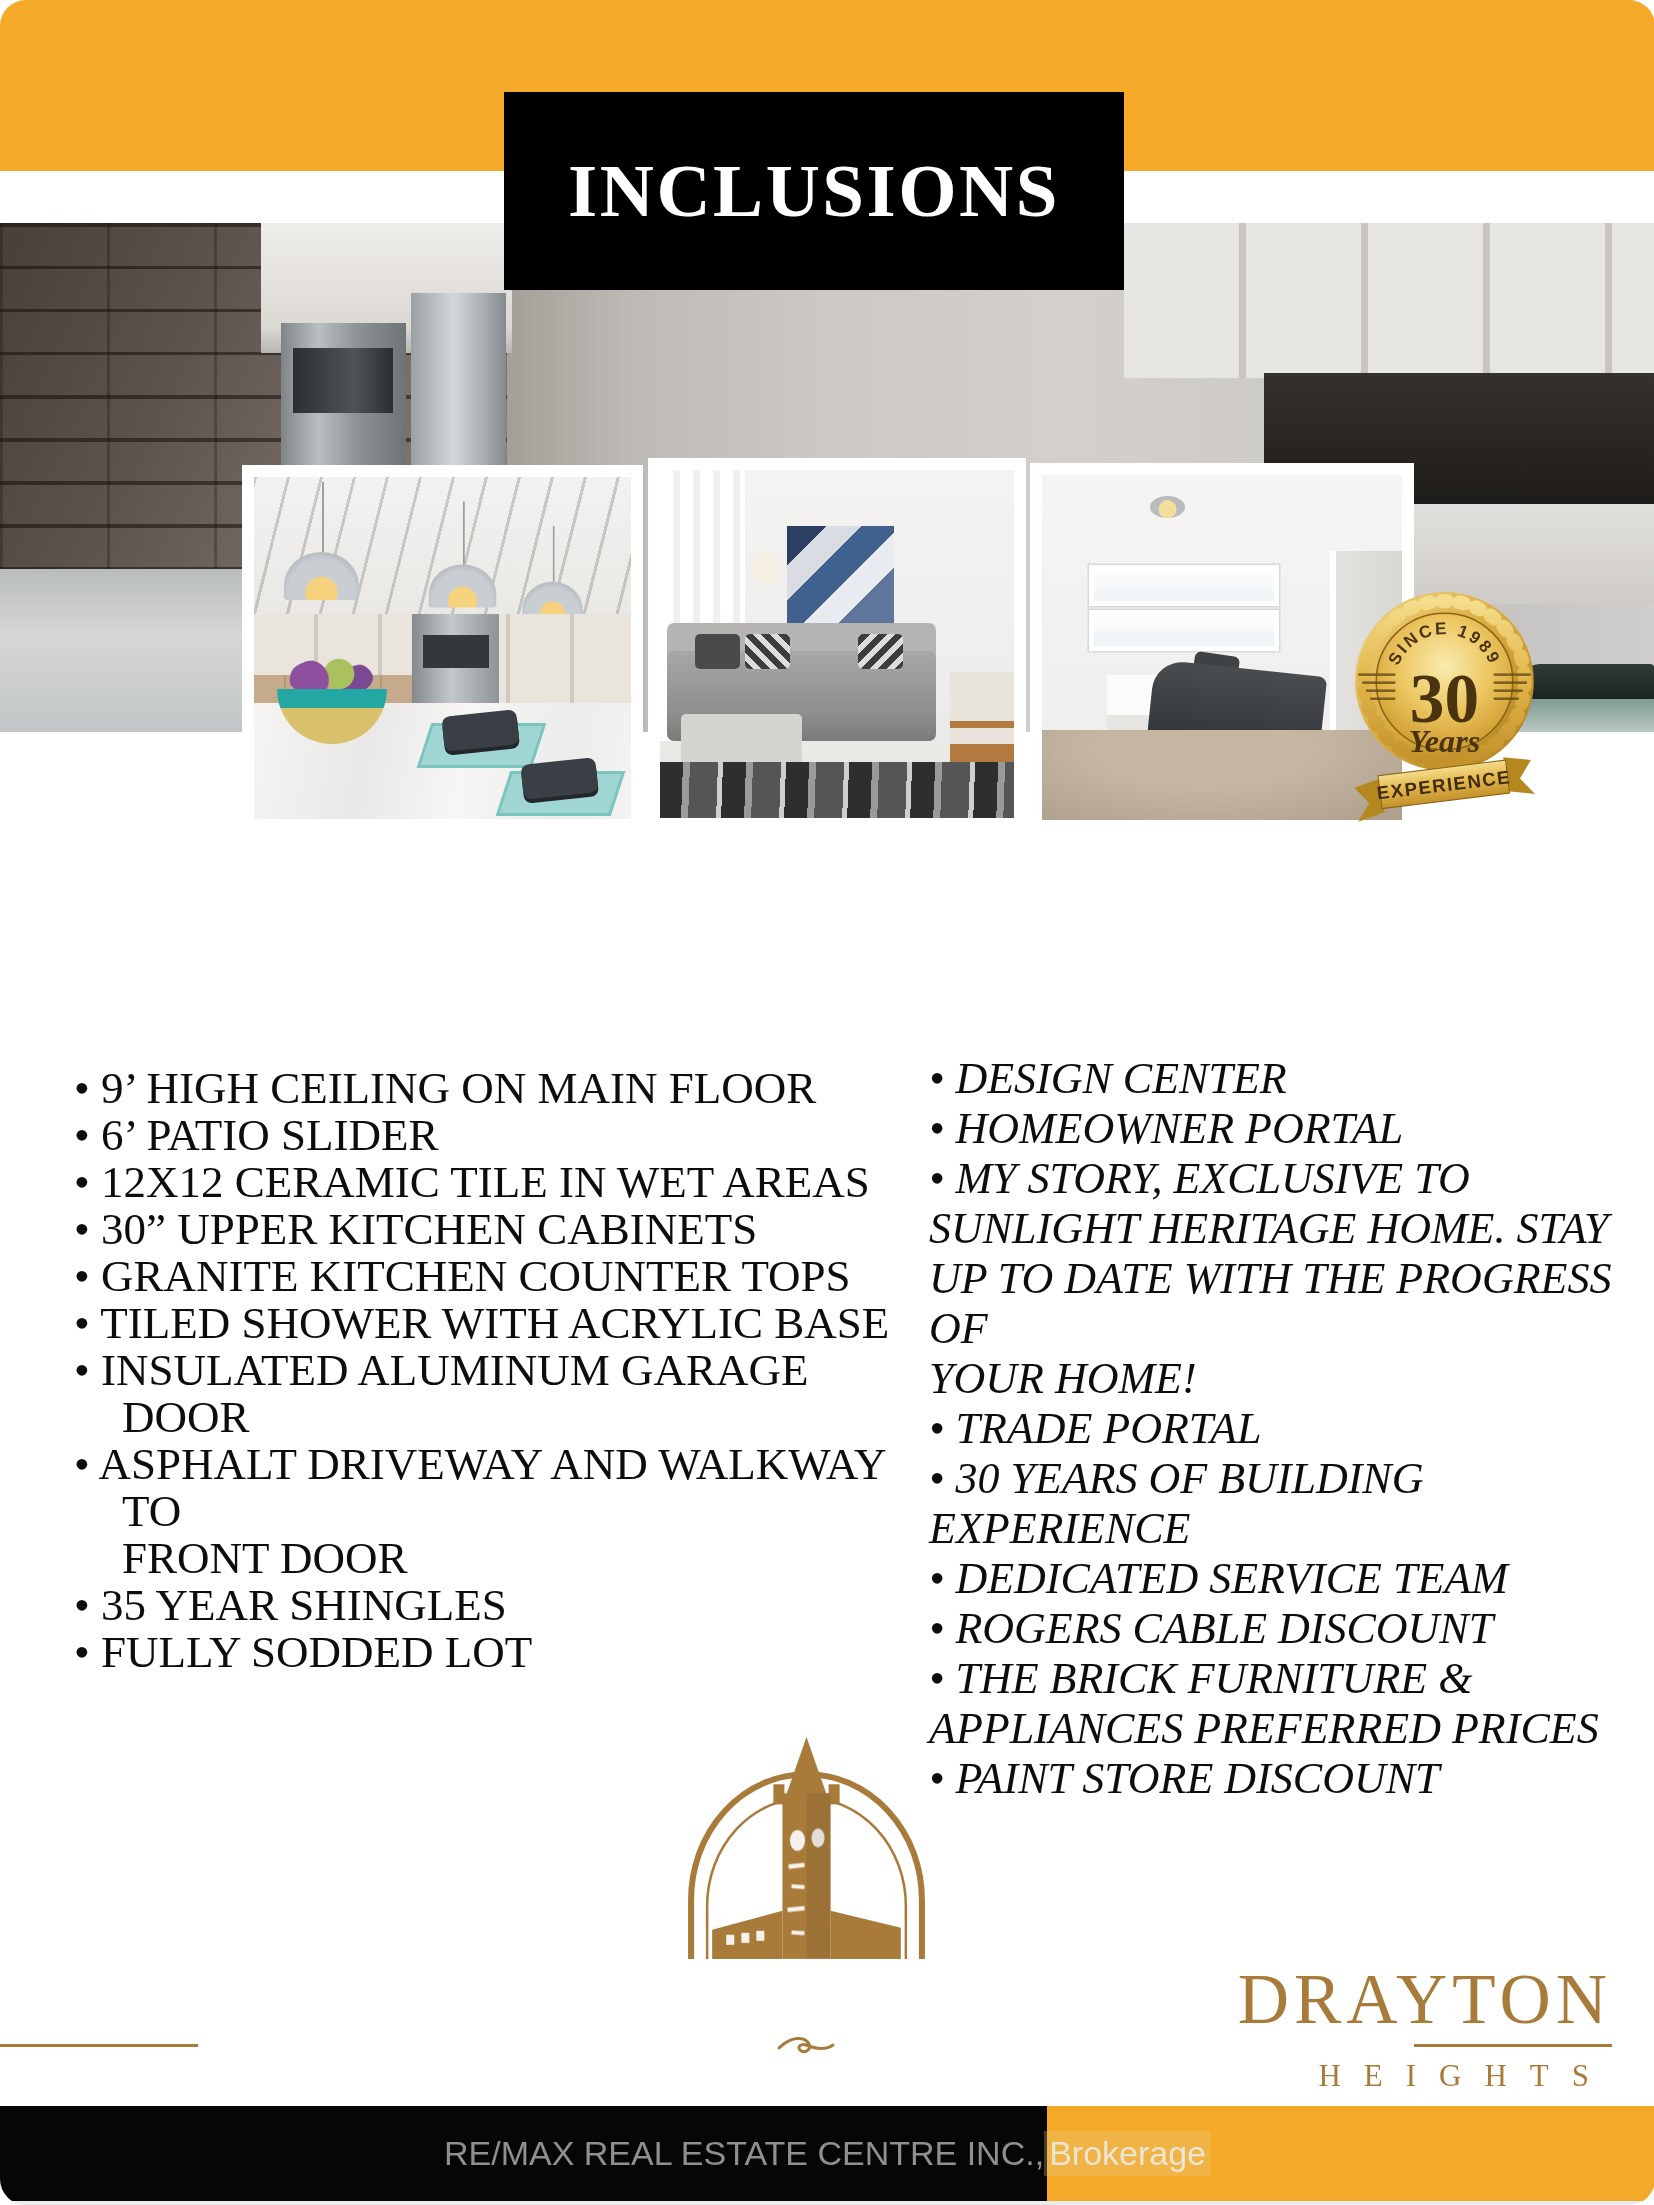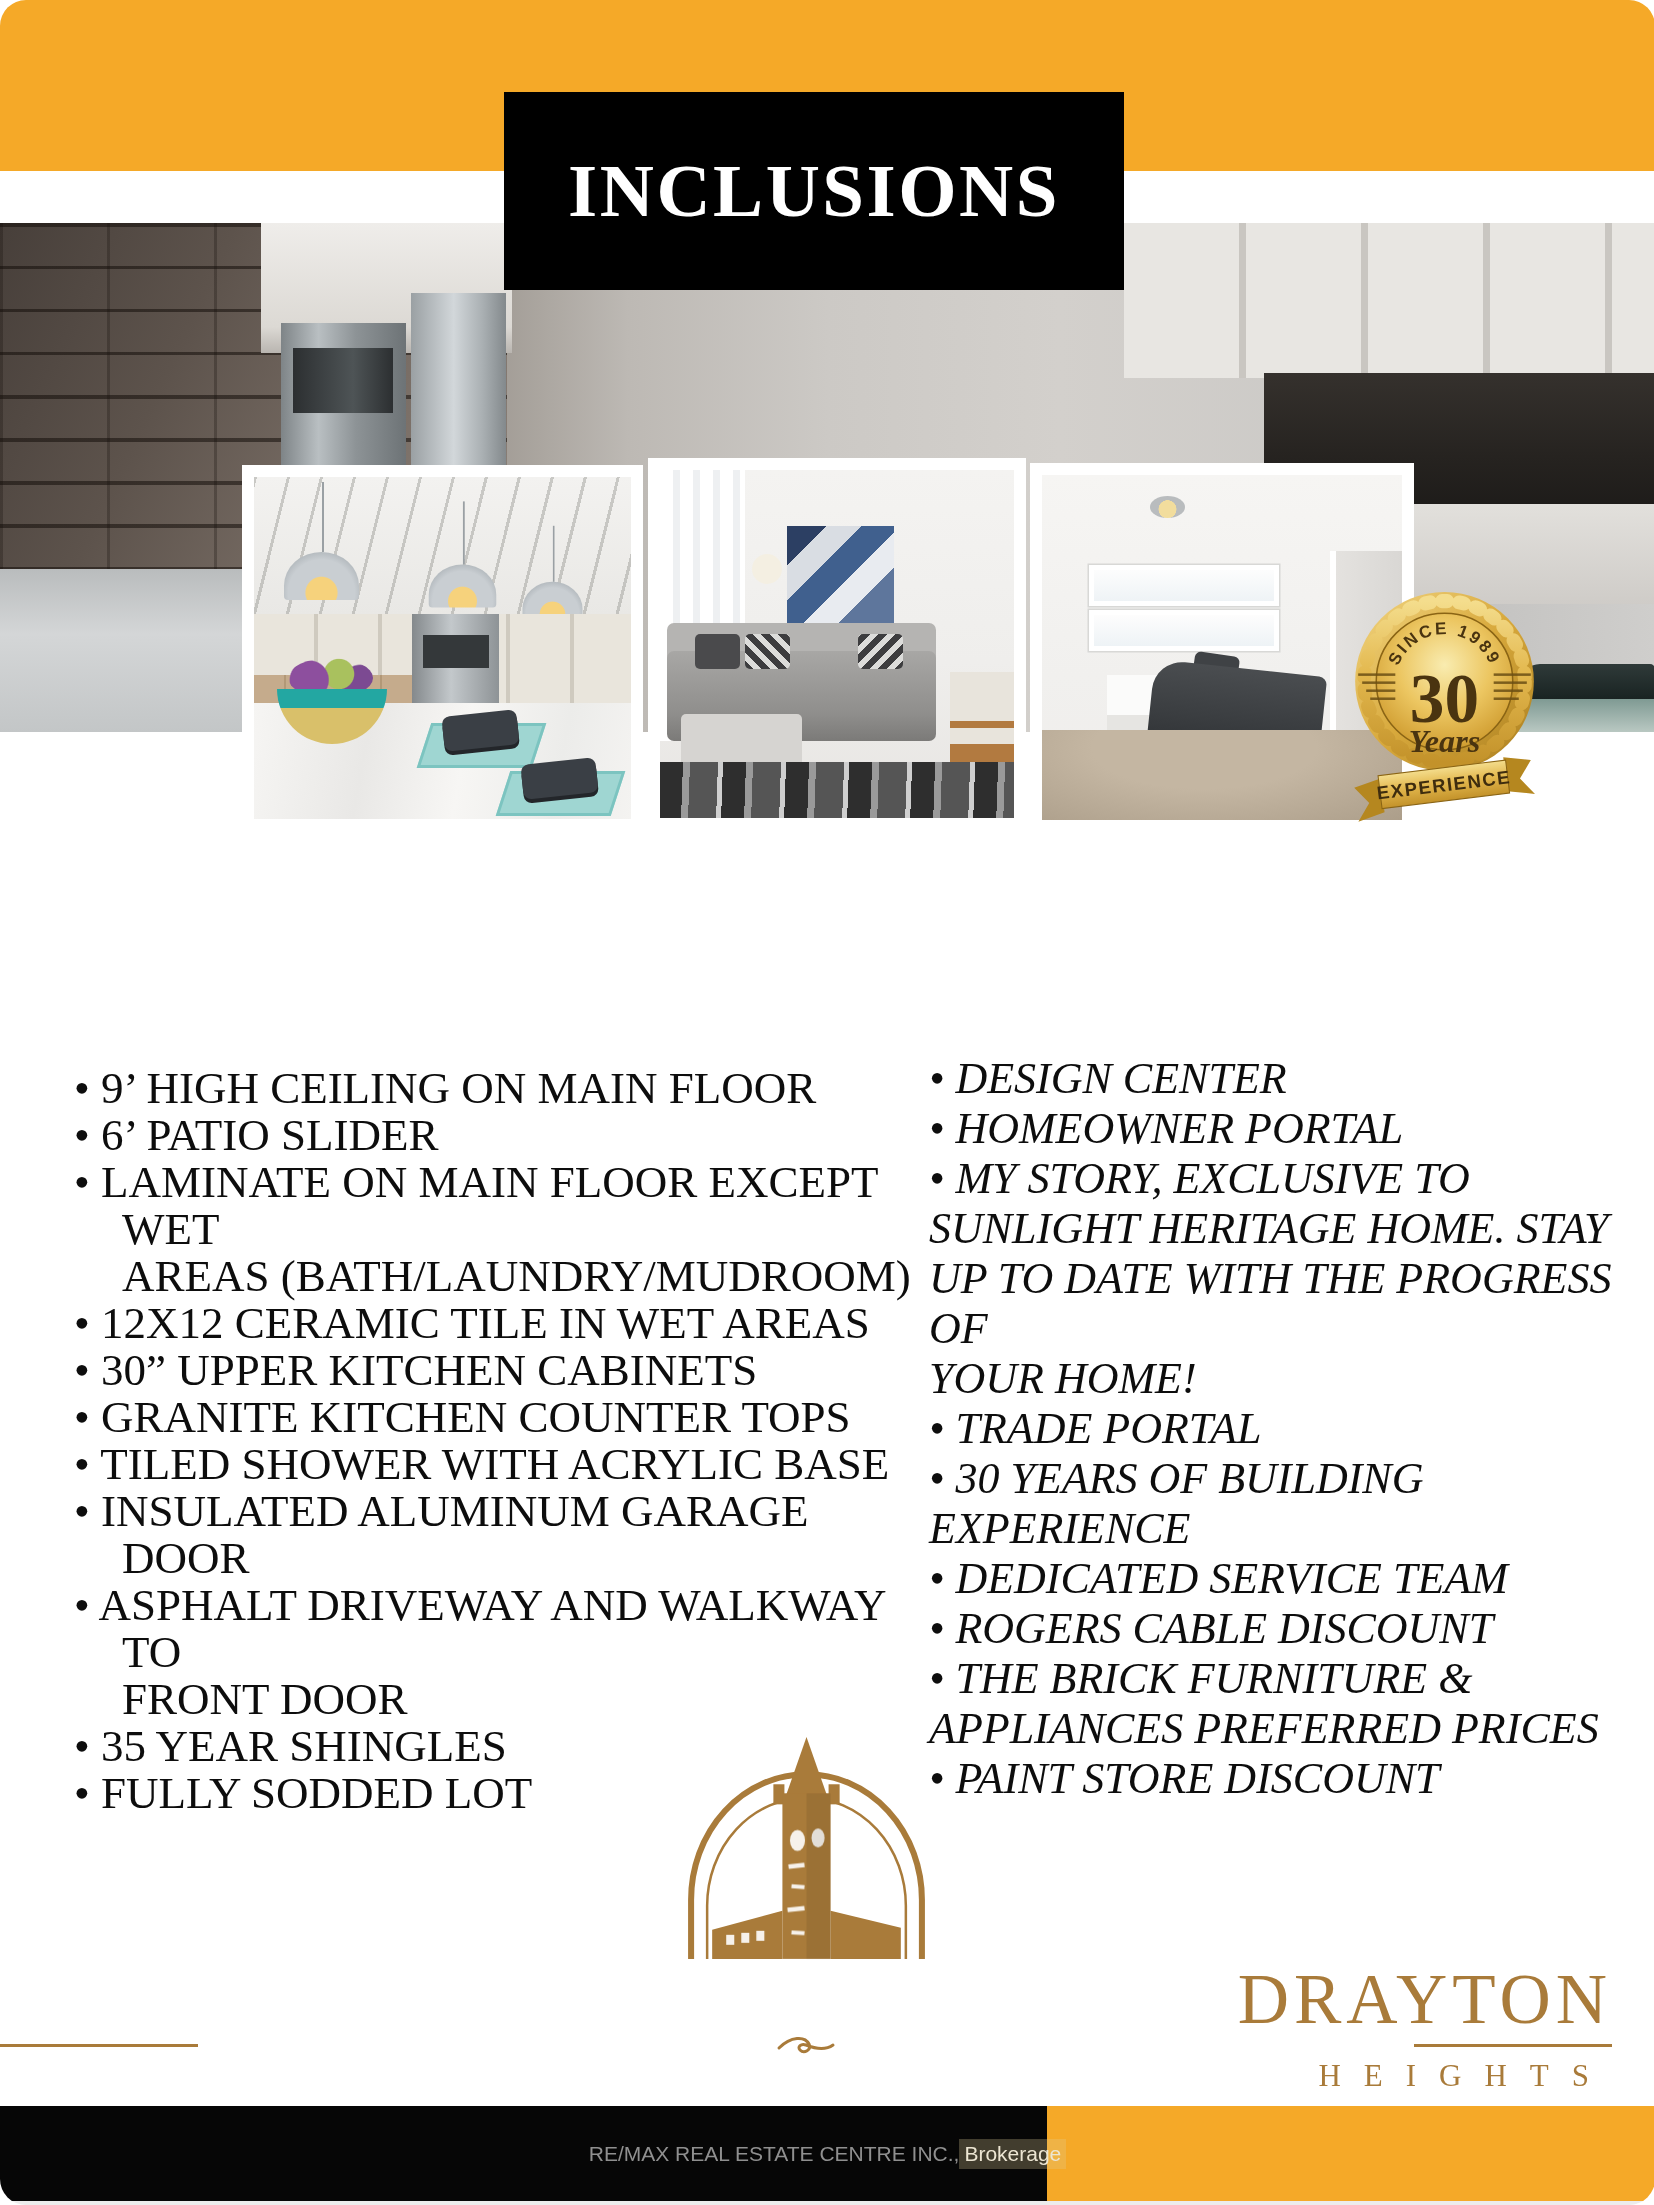--- a/index.html
+++ b/index.html
@@ -151,21 +151,21 @@
   .logo-div .rule{width:198px;height:2.5px;background:#A97B3A;}
   .logo-sub{font-family:"Liberation Serif",serif;font-size:31px;letter-spacing:23px;
         text-indent:23px;line-height:31px;margin-top:4px;}
 
   
   .footer-black{position:absolute;left:0;top:2106px;width:1047px;height:95px;background:#060606;}
   .footer-yellow{position:absolute;left:1047px;top:2106px;width:607px;height:95px;}
   .bottom-strip{position:absolute;left:0;top:2201px;width:1655px;height:4.5px;background:#ececec;}
   .footer-text{position:absolute;left:0;top:2106px;width:1655px;height:95px;
         display:flex;align-items:center;justify-content:center;
-        font-family:"Liberation Sans",sans-serif;font-size:21px;color:#8f8f8f;letter-spacing:0;}
+        font-family:"Liberation Sans",sans-serif;font-size:34px;color:#8f8f8f;letter-spacing:0;}
   .footer-text .hl{color:#ece5d2;background:rgba(222,203,150,0.28);padding:3px 5px;}
 </style>
 </head>
 <body>
 
 <div class="page">
 
   <div class="band-top" style="background:#F5A928;"></div>
   <div class="band-white"></div>
 
@@ -285,22 +285,21 @@
         <polygon points="34,402 88,390 88,458 34,470 60,436" fill="#b5871f"></polygon>
         <polygon points="390,390 336,378 336,446 390,458 364,424" fill="#b5871f"></polygon>
         <rect x="84" y="384" width="256" height="66" fill="url(#gR)" stroke="#8a6414" stroke-width="2"></rect>
         <text x="212" y="431" text-anchor="middle" font-family="Liberation Sans, sans-serif" font-size="37" font-weight="bold" letter-spacing="3" fill="#3f2d0e">EXPERIENCE</text>
       </g>
     </svg>
   </div>
 
   <div class="col col-left">
     
-  <div class="li">• 9’ HIGH CEILING ON MAIN FLOOR</div><div class="li">• 6’ PATIO SLIDER</div><div class="li">• LAMINATE ON MAIN FLOOR EXCEPT WET
-AREAS (BATH/LAUNDRY/MUDROOM)</div><div class="li">• 12X12 CERAMIC TILE IN WET AREAS</div><div class="li">• 30” UPPER KITCHEN CABINETS</div><div class="li">• GRANITE KITCHEN COUNTER TOPS</div><div class="li">• TILED SHOWER WITH ACRYLIC BASE</div><div class="li">• INSULATED ALUMINUM GARAGE DOOR</div><div class="li">• ASPHALT DRIVEWAY AND WALKWAY TO
+  <div class="li">• 9’ HIGH CEILING ON MAIN FLOOR</div><div class="li">• 6’ PATIO SLIDER</div><div class="li">• 12X12 CERAMIC TILE IN WET AREAS</div><div class="li">• 30” UPPER KITCHEN CABINETS</div><div class="li">• GRANITE KITCHEN COUNTER TOPS</div><div class="li">• TILED SHOWER WITH ACRYLIC BASE</div><div class="li">• INSULATED ALUMINUM GARAGE DOOR</div><div class="li">• ASPHALT DRIVEWAY AND WALKWAY TO
 FRONT DOOR</div><div class="li">• 35 YEAR SHINGLES</div><div class="li">• FULLY SODDED LOT</div></div>
 
   <div class="col col-right">
     
   <div class="li">• DESIGN CENTER</div><div class="li">• HOMEOWNER PORTAL</div><div class="li">• MY STORY, EXCLUSIVE TO
 SUNLIGHT HERITAGE HOME. STAY
 UP TO DATE WITH THE PROGRESS OF
 YOUR HOME!</div><div class="li">• TRADE PORTAL</div><div class="li">• 30 YEARS OF BUILDING
 EXPERIENCE</div><div class="li">• DEDICATED SERVICE TEAM</div><div class="li">• ROGERS CABLE DISCOUNT</div><div class="li">• THE BRICK FURNITURE &amp;
 APPLIANCES PREFERRED PRICES</div><div class="li">• PAINT STORE DISCOUNT</div></div>

